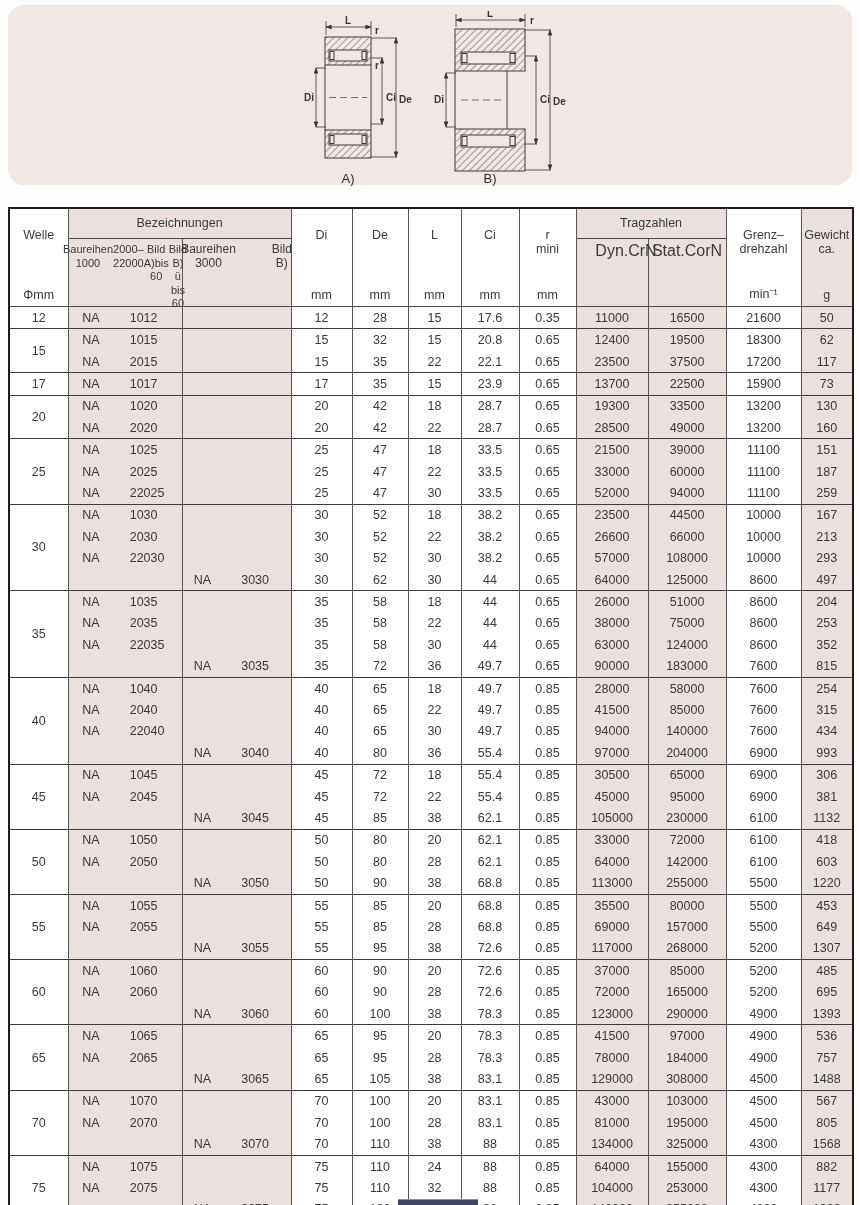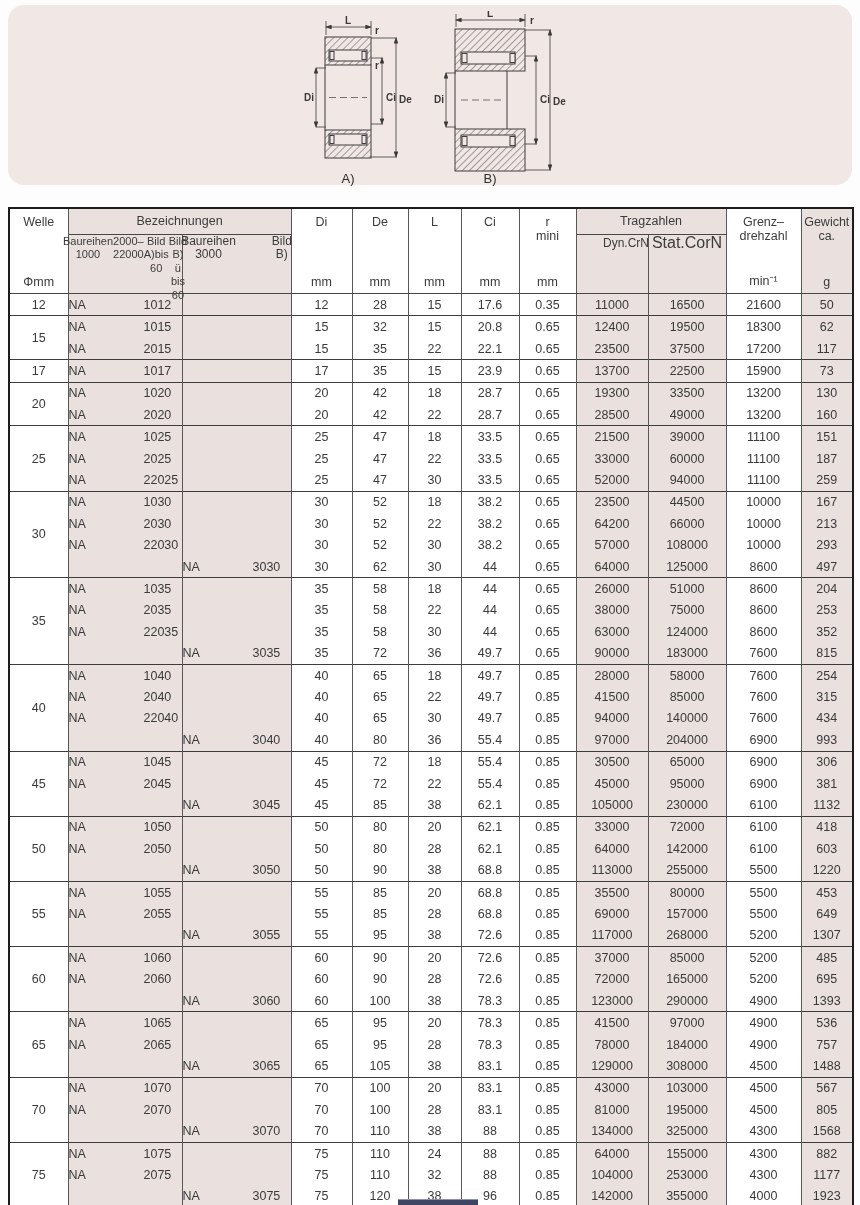--- a/index.html
+++ b/index.html
@@ -25,34 +25,34 @@
     text-align:center;vertical-align:middle;
   }
   thead th{border-bottom:1px solid #474747;}
   thead tr.h2 th{border-top:1px solid #585858;}
   .c-pink{background:#eae1df;}
   .c-white{background:#ffffff;}
   .h1{height:26px;font-size:12.5px;}
   .h2 th{height:58px;}
   .th-stack{
     display:flex;flex-direction:column;justify-content:space-between;
-    height:74px;padding:6px 0 4px 0;font-size:12.5px;
+    height:74px;padding:19px 0 4px 0;font-size:12.5px;
   }
   .th-stack .grp{display:flex;flex-direction:column;line-height:14px;}
   .th-sub{
     display:flex;flex-direction:row;justify-content:center;
     font-size:11px;line-height:13.5px;height:58px;
   }
   tbody td{
     height:21.42px;font-size:12.5px;color:#3a3a3a;
     border-top:none;border-bottom:none;
   }
   tbody tr.group-start td{border-top:1px solid #3c3c3c;}
   td.bez{padding:0;}
-  .bez-inner{display:flex;justify-content:space-between;gap:30px;}
+  .bez-inner{display:flex;justify-content:center;gap:30px;}
   .bez-inner .num{min-width:38px;text-align:left;}
   .navy-bar{
     position:absolute;left:398px;top:1199px;width:80px;height:6px;
     background:#3e4663;border-top:1px solid #8a91ad;
   }
 </style>
 </head>
 <body>
 
 <div class="banner">
@@ -229,21 +229,21 @@
           <span>Bild B) ü bis 60</span>
         </div>
       </th>
       <th class="c-pink">
         <div class="th-sub" style="font-size:12px;gap:36px;">
           <span>Baureihen 3000</span>
           <span>Bild B)</span>
         </div>
       </th>
       <th class="c-pink">
-        <div class="th-sub" style="font-size:12px;line-height:16px;margin-left:28px;">
+        <div class="th-sub" style="font-size:16px;line-height:16px;margin-left:28px;">
           <span>Dyn.Cr</span>
           <span>N</span>
         </div>
       </th>
       <th class="c-pink">
         <div class="th-sub" style="font-size:16px;line-height:16px;">
           <span>Stat.Cor</span>
           <span>N</span>
         </div>
       </th>
@@ -442,21 +442,21 @@
             <span>NA</span>
             <span class="num">2030</span>
           </div>
         </td>
         <td class="c-pink bez"></td>
         <td class="c-white">30</td>
         <td class="c-white">52</td>
         <td class="c-white">22</td>
         <td class="c-white">38.2</td>
         <td class="c-white">0.65</td>
-        <td class="c-pink">64200</td>
+        <td class="c-pink">26600</td>
         <td class="c-pink">66000</td>
         <td class="c-white">10000</td>
         <td class="c-pink">213</td>
       </tr>
       <tr>
         <td class="c-pink bez">
           <div class="bez-inner">
             <span>NA</span>
             <span class="num">22030</span>
           </div>

